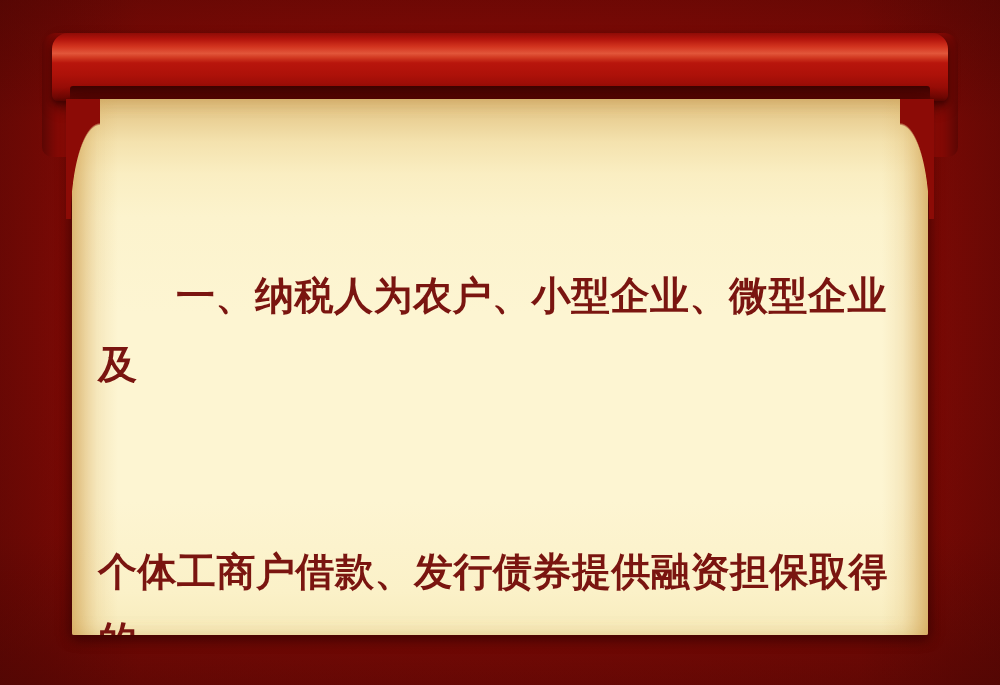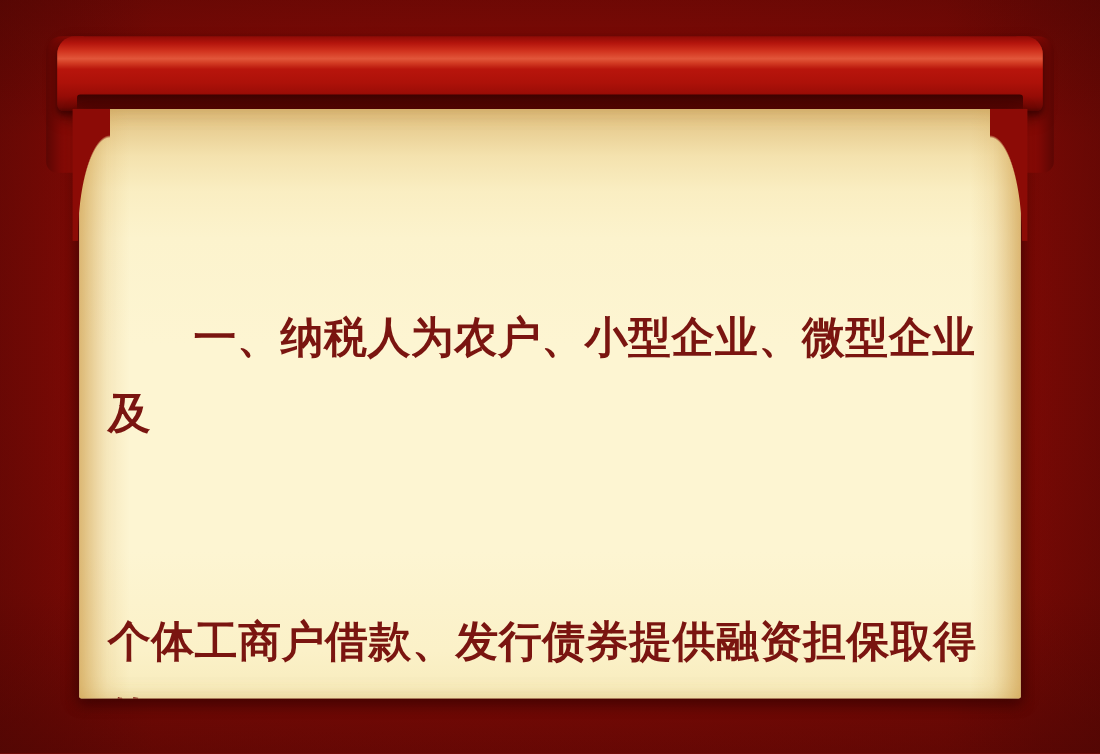--- a/index.html
+++ b/index.html
@@ -170,21 +170,21 @@
   }
 
   
   .paper-text {
     position: absolute;
     left: 0;
     top: 0;
     width: 856px;
     height: 536px;
     box-sizing: border-box;
-    padding: 36px 26px 0 26px;
+    padding: 24px 26px 0 26px;
     color: #7a1510;
     font-family: Liberation Sans, sans-serif;
     font-size: 39px;
     font-weight: 700;
     line-height: 69px;
     letter-spacing: 0.5px;
     text-align: left;
     white-space: pre-wrap;
   }
   .paper-text .indent { display: inline-block; width: 78px; }

